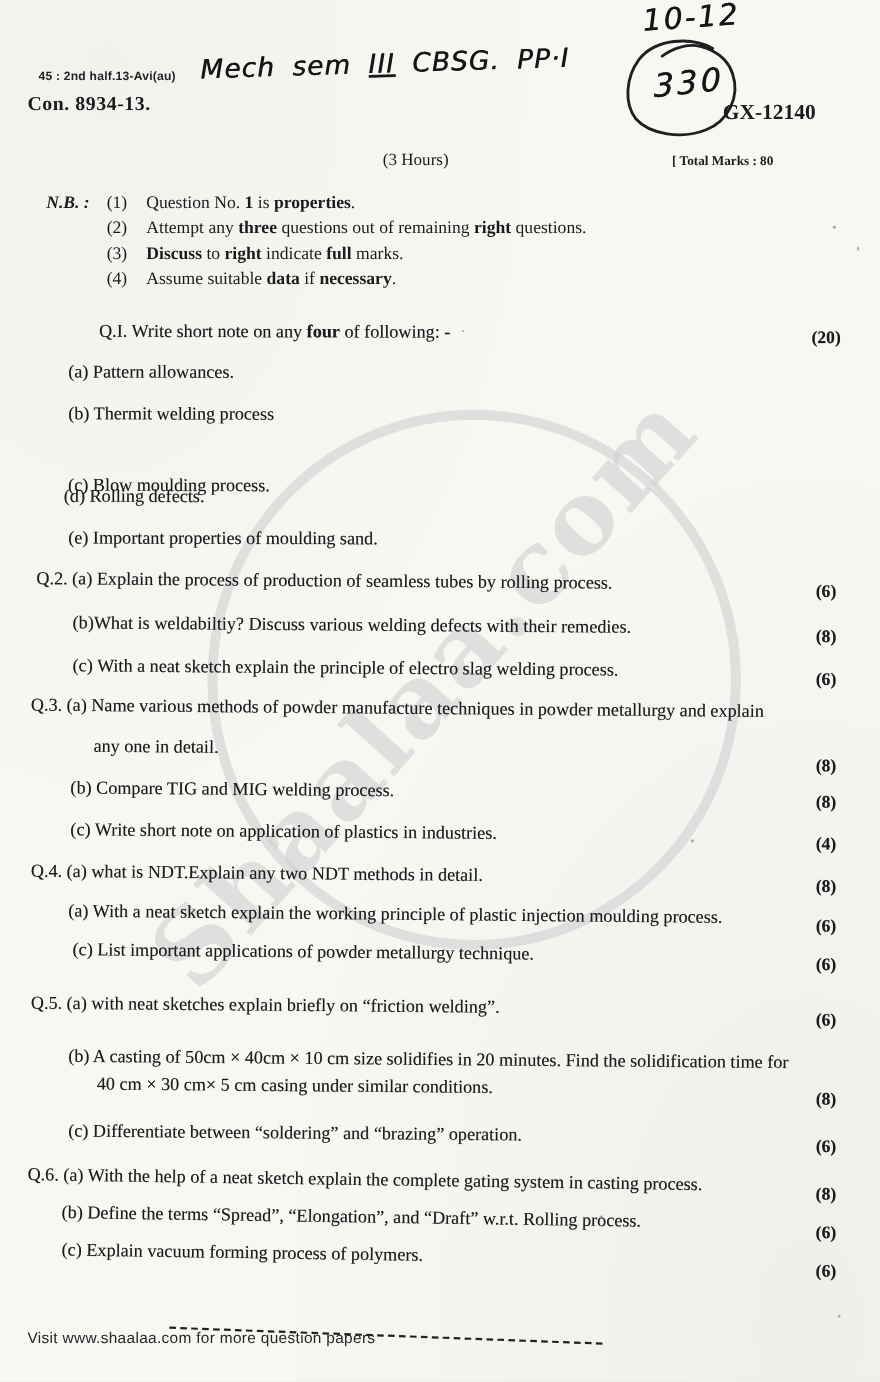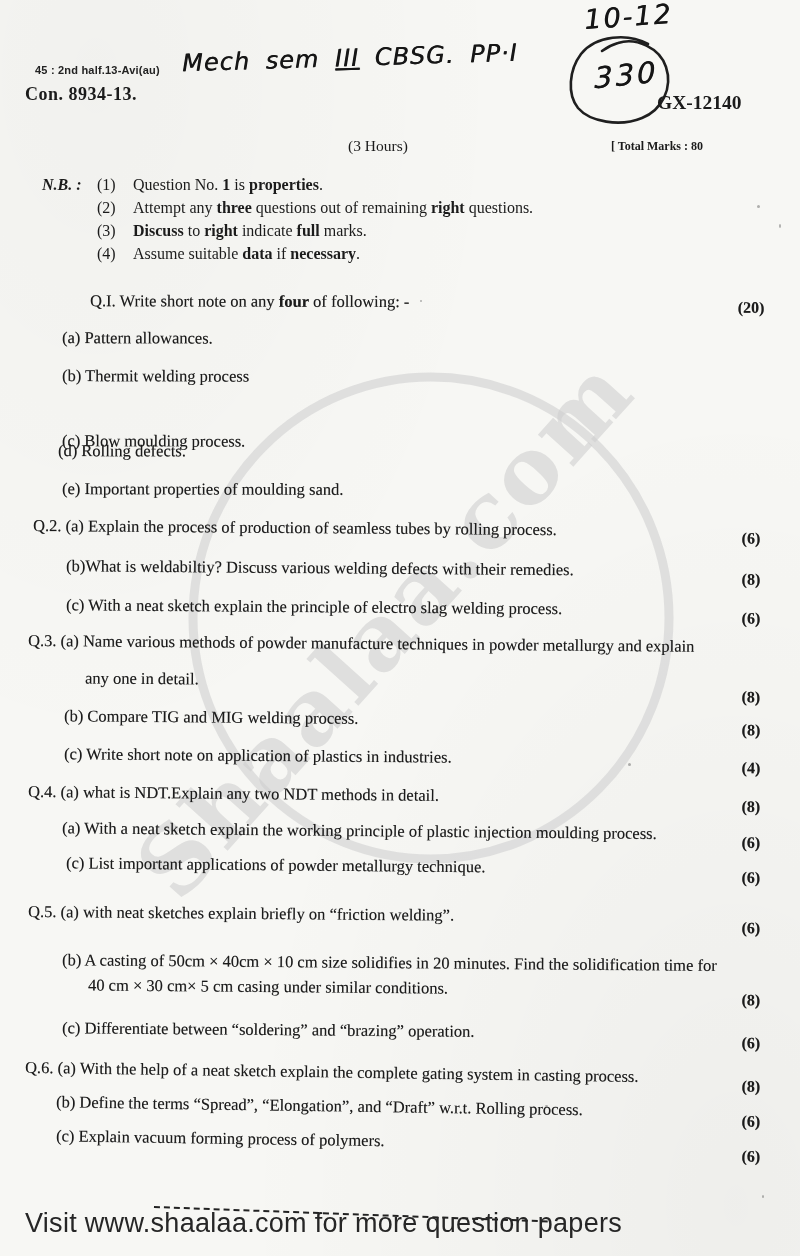--- a/index.html
+++ b/index.html
@@ -44,21 +44,21 @@
   .row{position:absolute;left:0;right:0;height:24px;}
   .qt{position:absolute;white-space:nowrap;font-size:16.5px;text-shadow:.2px .2px .4px rgba(20,20,20,.45);}
   .qm{position:absolute;left:731px;width:40px;text-align:center;font-size:16px;font-weight:600;text-shadow:.2px .2px .4px rgba(20,20,20,.45);}
   .rowA{transform:rotate(.15deg);transform-origin:40px 50%;}
   .rowB{transform:rotate(.45deg);transform-origin:40px 50%;}
   .rowC{transform:rotate(.5deg);transform-origin:40px 50%;}
   .rowD{transform:rotate(.55deg);transform-origin:40px 50%;}
   .rowE{transform:rotate(.85deg);transform-origin:40px 50%;}
   
   #footer-divider{left:154px;top:1206px;width:394px;border-top:2.5px dashed #222;transform:rotate(2.1deg);transform-origin:0 0;}
-  #footer-note{left:25px;top:1208px;font-family:"Liberation Sans",sans-serif;font-size:27px;color:#262626;letter-spacing:.3px;}
+  #footer-note{left:25px;top:1208px;font-family:"Liberation Sans",sans-serif;font-size:14px;color:#262626;letter-spacing:.3px;}
   .speck{position:absolute;background:rgba(40,40,40,.35);border-radius:50%;z-index:2;}
 </style>
 </head>
 <body>
 
 <div id="page">
 
   <svg class="wm" style="left:186px;top:372px;" width="490" height="492" viewBox="0 0 490 492">
     <ellipse cx="245" cy="246" rx="238" ry="241" fill="none" stroke="#d7d7d7" stroke-width="9" opacity=".75"></ellipse>
   </svg>

